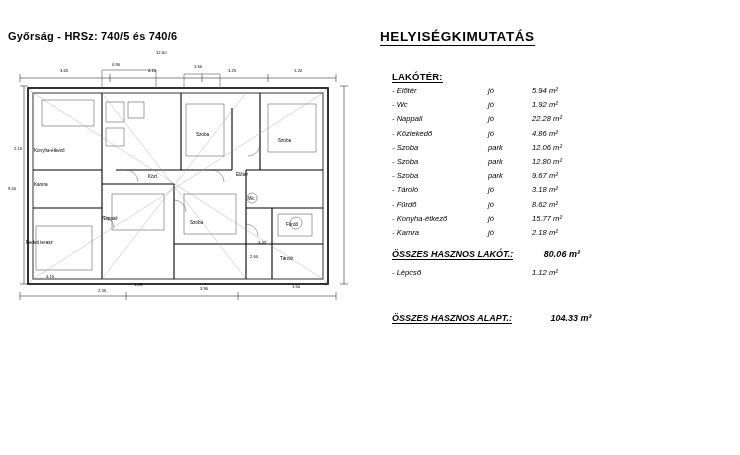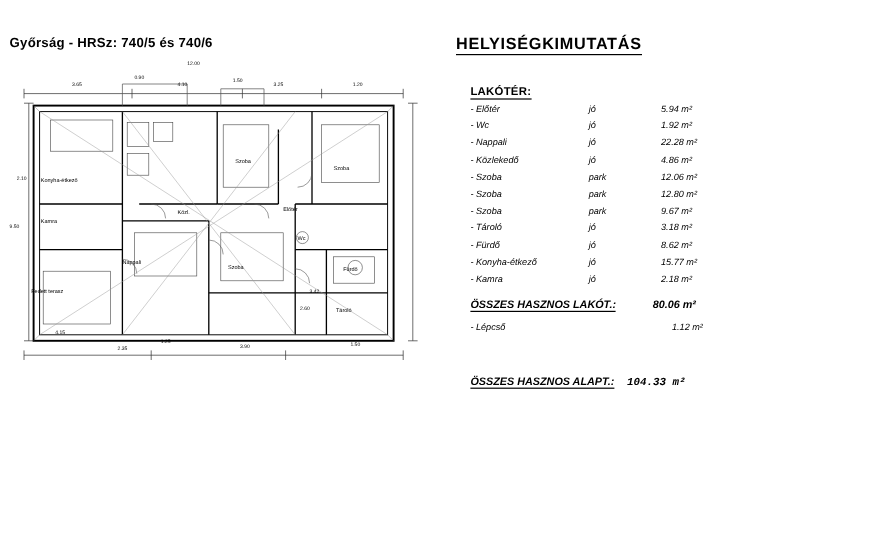--- a/index.html
+++ b/index.html
@@ -74,21 +74,20 @@
     top: 86px;
     width: 200px;
     font-size: 7.6px;
     color: #000;
   }
   .srow {
     display: flex;
     align-items: baseline;
     height: 14.2px;
     font-style: italic;
-    gap: 28px;
   }
   .srow .nm {
     width: 96px;
     white-space: nowrap;
   }
   .srow .fin {
     width: 44px;
     white-space: nowrap;
   }
   .srow .ar {
@@ -364,17 +363,17 @@
 
   <div class="sub-list" style="left:392px; top:268px;">
     <div class="srow">
       <span class="nm">- Lépcső</span>
       <span class="ar">1.12 m²</span>
     </div>
   </div>
 
   <div class="total-line" style="left:392px; top:313px;">
     <span class="lbl">ÖSSZES HASZNOS ALAPT.:</span>
-    <span class="val" style="margin-left:8px;font-family:Liberation Mono, monospace;">104.33 m²</span>
+    <span class="val" style="margin-left:36px;">104.33 m²</span>
   </div>
 
 
 </div>
 
 </body></html>

